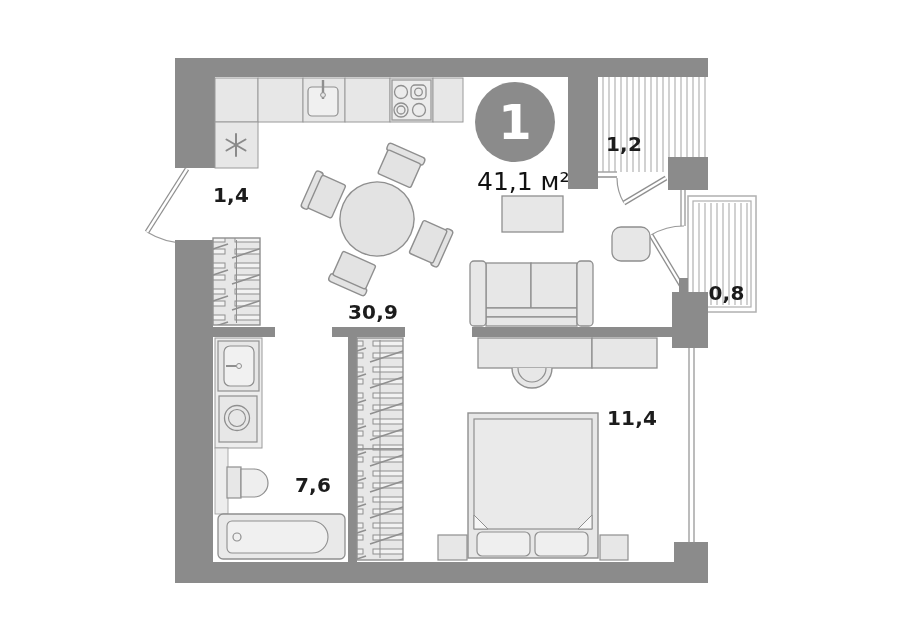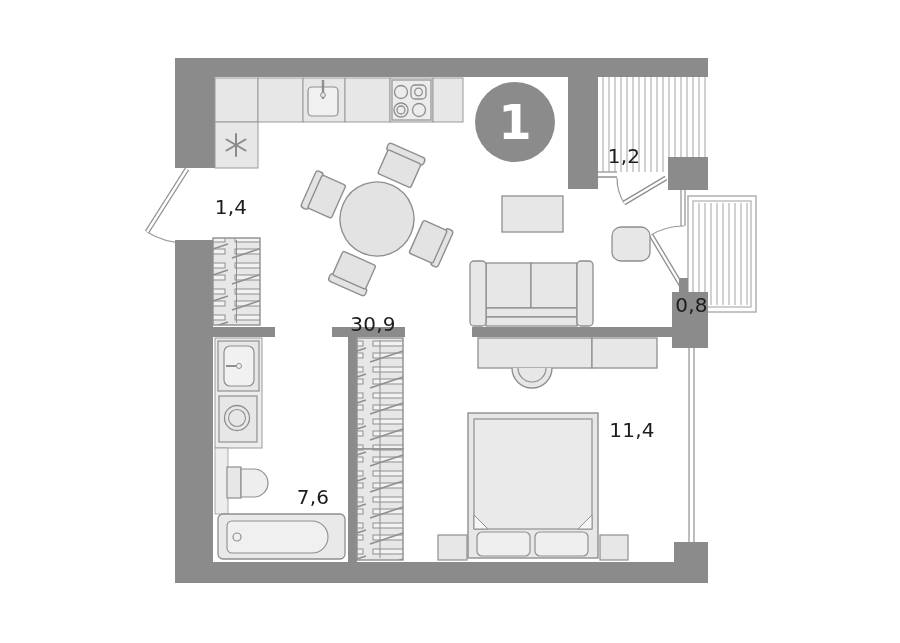--- a/index.html
+++ b/index.html
@@ -1,20 +1,20 @@
 <!DOCTYPE html>
 <html><head>
 <meta charset="utf-8">
 <style>
   html,body{margin:0;padding:0;background:#fff;}
   #stage{position:relative;width:900px;height:643px;background:#fff;overflow:hidden;
          font-family:"DejaVu Sans",sans-serif;}
   #plan-svg{position:absolute;left:0;top:0;}
-  .lbl{position:absolute;transform:translate(-50%,-50%);font-weight:400;font-size:20px;
-       color:#1c1c1c;white-space:nowrap;letter-spacing:.2px;margin-top:12px;}
+  .lbl{position:absolute;transform:translate(-50%,-50%);font-weight:700;font-size:20px;
+       color:#1c1c1c;white-space:nowrap;letter-spacing:.2px;}
   .area-lbl{position:absolute;font-weight:500;font-size:25px;color:#111;white-space:nowrap;}
   .badge{position:absolute;width:80px;height:80px;border-radius:50%;
          display:flex;align-items:center;justify-content:center;
          color:#fff;font-size:48px;font-weight:bold;}
 </style>
 </head>
 <body>
 
 <div id="stage">
 
@@ -197,21 +197,22 @@
   </g>
   <g>
     <rect x="218" y="514" width="127" height="45" rx="5" fill="#e9e9e9" stroke="#8f8f8f" stroke-width="1.3"></rect>
     <path d="M232,521 h80 a16,16 0 0 1 0,32 h-80 a5,5 0 0 1 -5,-5 v-22 a5,5 0 0 1 5,-5 z" fill="#f0f0f0" stroke="#8f8f8f" stroke-width="1.1"></path>
     <circle cx="237" cy="537" r="4" fill="none" stroke="#8f8f8f" stroke-width="1.2"></circle>
   </g>
 </svg>
 
 <div class="badge" style="left:475px;top:82px;background:#8b8b8b;">1</div>
 
+<div class="area-lbl" style="left:477px;top:167px;">41,1 м²</div>
 
 <div class="lbl" style="left:231px;top:195px;">1,4</div>
 <div class="lbl" style="left:624px;top:144px;">1,2</div>
-<div class="lbl" style="left:685px;top:293px;padding-left:13px;">0,8</div>
+<div class="lbl" style="left:720px;top:293px;padding-left:13px;">0,8</div>
 <div class="lbl" style="left:373px;top:312px;">30,9</div>
 <div class="lbl" style="left:313px;top:485px;">7,6</div>
 <div class="lbl" style="left:632px;top:418px;">11,4</div>
 
 </div>
 
 </body></html>

